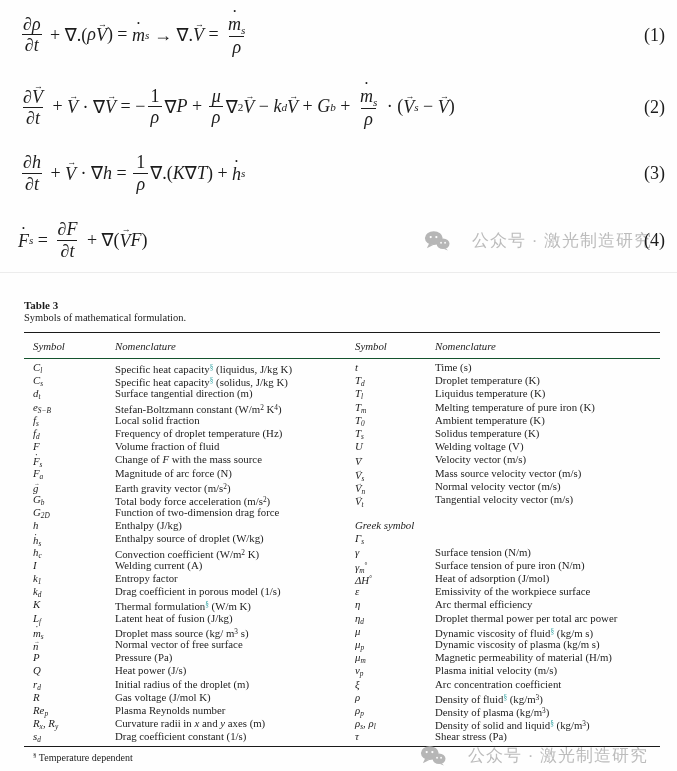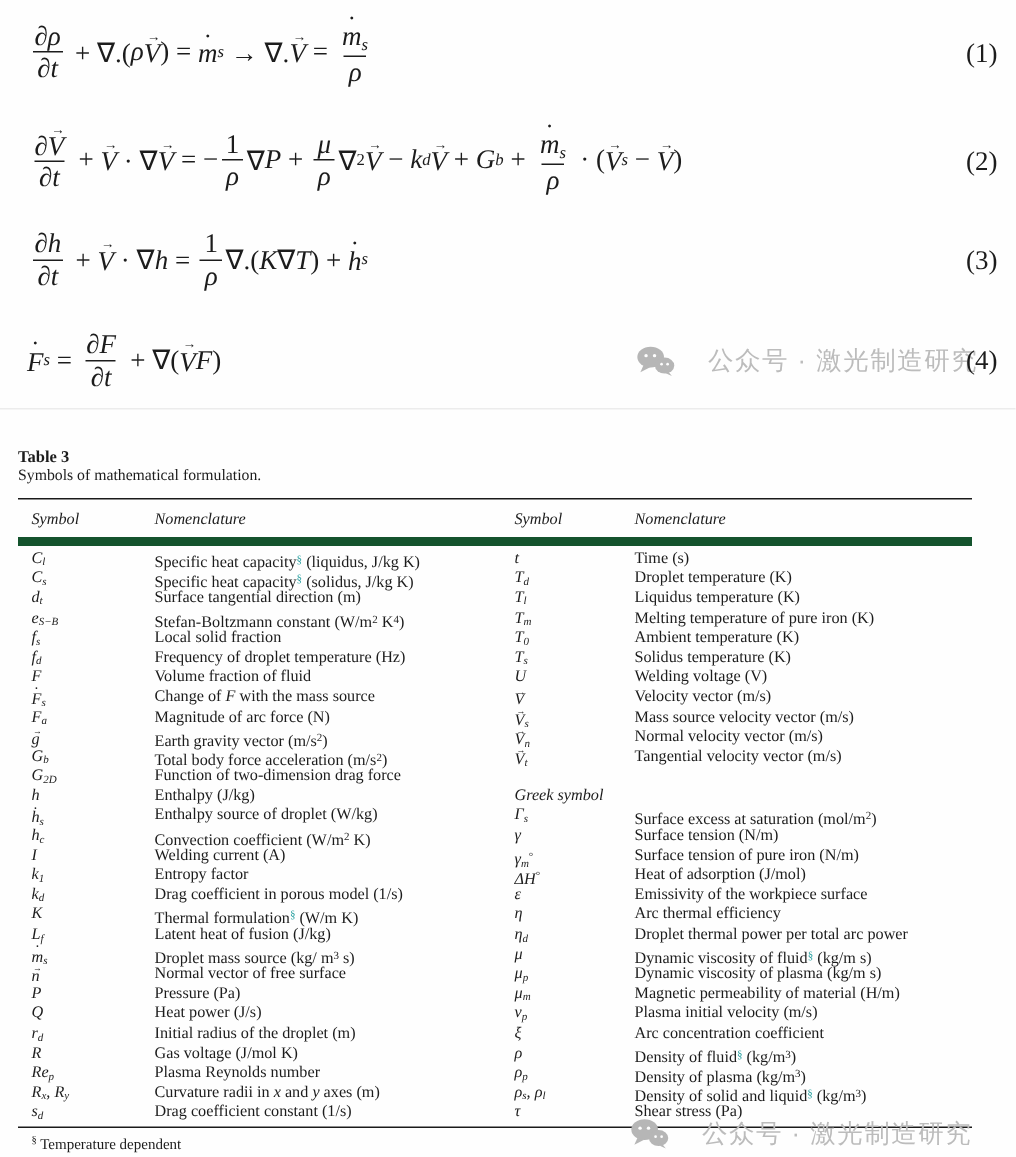--- a/index.html
+++ b/index.html
@@ -26,26 +26,26 @@
   .ssup{font-size:0.62em;vertical-align:0.5em;font-style:normal;}
   .eqnum{position:absolute;right:0;font-size:18px;z-index:2;}
   
   .divider{position:absolute;left:0;top:272px;width:677px;border-top:1px solid #ececec;}
   
   .wm{position:absolute;display:flex;align-items:center;gap:22px;z-index:1;
       font-family:"Liberation Sans",sans-serif;font-size:17px;letter-spacing:1px;}
   .wm-1{left:424px;top:229px;}
   .wm-2{left:420px;top:744px;}
   
-  .tablewrap{position:absolute;left:12px;top:299px;width:636px;font-size:10.8px;}
+  .tablewrap{position:absolute;left:24px;top:299px;width:636px;font-size:10.8px;}
   .tbl-title{font-weight:bold;font-size:11px;margin-bottom:1px;}
   .tbl-caption{font-size:10.5px;margin-bottom:9px;}
   .tbl{border-top:1.5px solid #1a1a1a;border-bottom:1.5px solid #1a1a1a;padding-left:9px;}
   .grid{display:grid;grid-template-columns:82px 240px 80px 1fr;}
-  .thead{height:25px;align-items:center;border-bottom:6px solid #14532d;margin-left:-9px;padding-left:9px;
+  .thead{height:25px;align-items:center;border-bottom:1px solid #14532d;margin-left:-9px;padding-left:9px;
          font-style:italic;}
   .tbody{padding:2px 0 3px 0;}
   .trow{height:13.2px;line-height:13.2px;}
   .cell{white-space:nowrap;overflow:visible;}
   .sym{font-style:italic;}
   .sym .ssub{font-style:italic;}
   .fn{color:#2fa3a3;}
   .footnote{margin-top:4px;padding-left:9px;font-size:10px;}
   .footnote sup{font-size:0.7em;}
   .tbl .ssub{font-size:0.68em;vertical-align:-0.25em;}
@@ -272,21 +272,20 @@
           <div class="trow grid">
             <span class="cell sym"><span class="pl">h</span></span>
             <span class="cell nom"><span class="pl">Enthalpy (J/kg)</span></span>
             <span class="cell sym"><span class="pl">Greek symbol</span></span>
             <span class="cell nom"></span>
           </div>
           <div class="trow grid">
             <span class="cell sym"><span class="dotted"><span class="pl">h</span></span><span class="ssub"><span class="pl">s</span></span></span>
             <span class="cell nom"><span class="pl">Enthalpy source of droplet (W/kg)</span></span>
             <span class="cell sym"><span class="pl">Γ</span><span class="ssub"><span class="pl">s</span></span></span>
-            <span class="cell nom"><span class="pl">Surface excess at saturation (mol/m</span><span class="ssup"><span class="pl">2</span></span><span class="pl">)</span></span>
           </div>
           <div class="trow grid">
             <span class="cell sym"><span class="pl">h</span><span class="ssub"><span class="pl">c</span></span></span>
             <span class="cell nom"><span class="pl">Convection coefficient (W/m</span><span class="ssup"><span class="pl">2</span></span><span class="pl"> K)</span></span>
             <span class="cell sym"><span class="pl">γ</span></span>
             <span class="cell nom"><span class="pl">Surface tension (N/m)</span></span>
           </div>
           <div class="trow grid">
             <span class="cell sym"><span class="pl">I</span></span>
             <span class="cell nom"><span class="pl">Welding current (A)</span></span>

